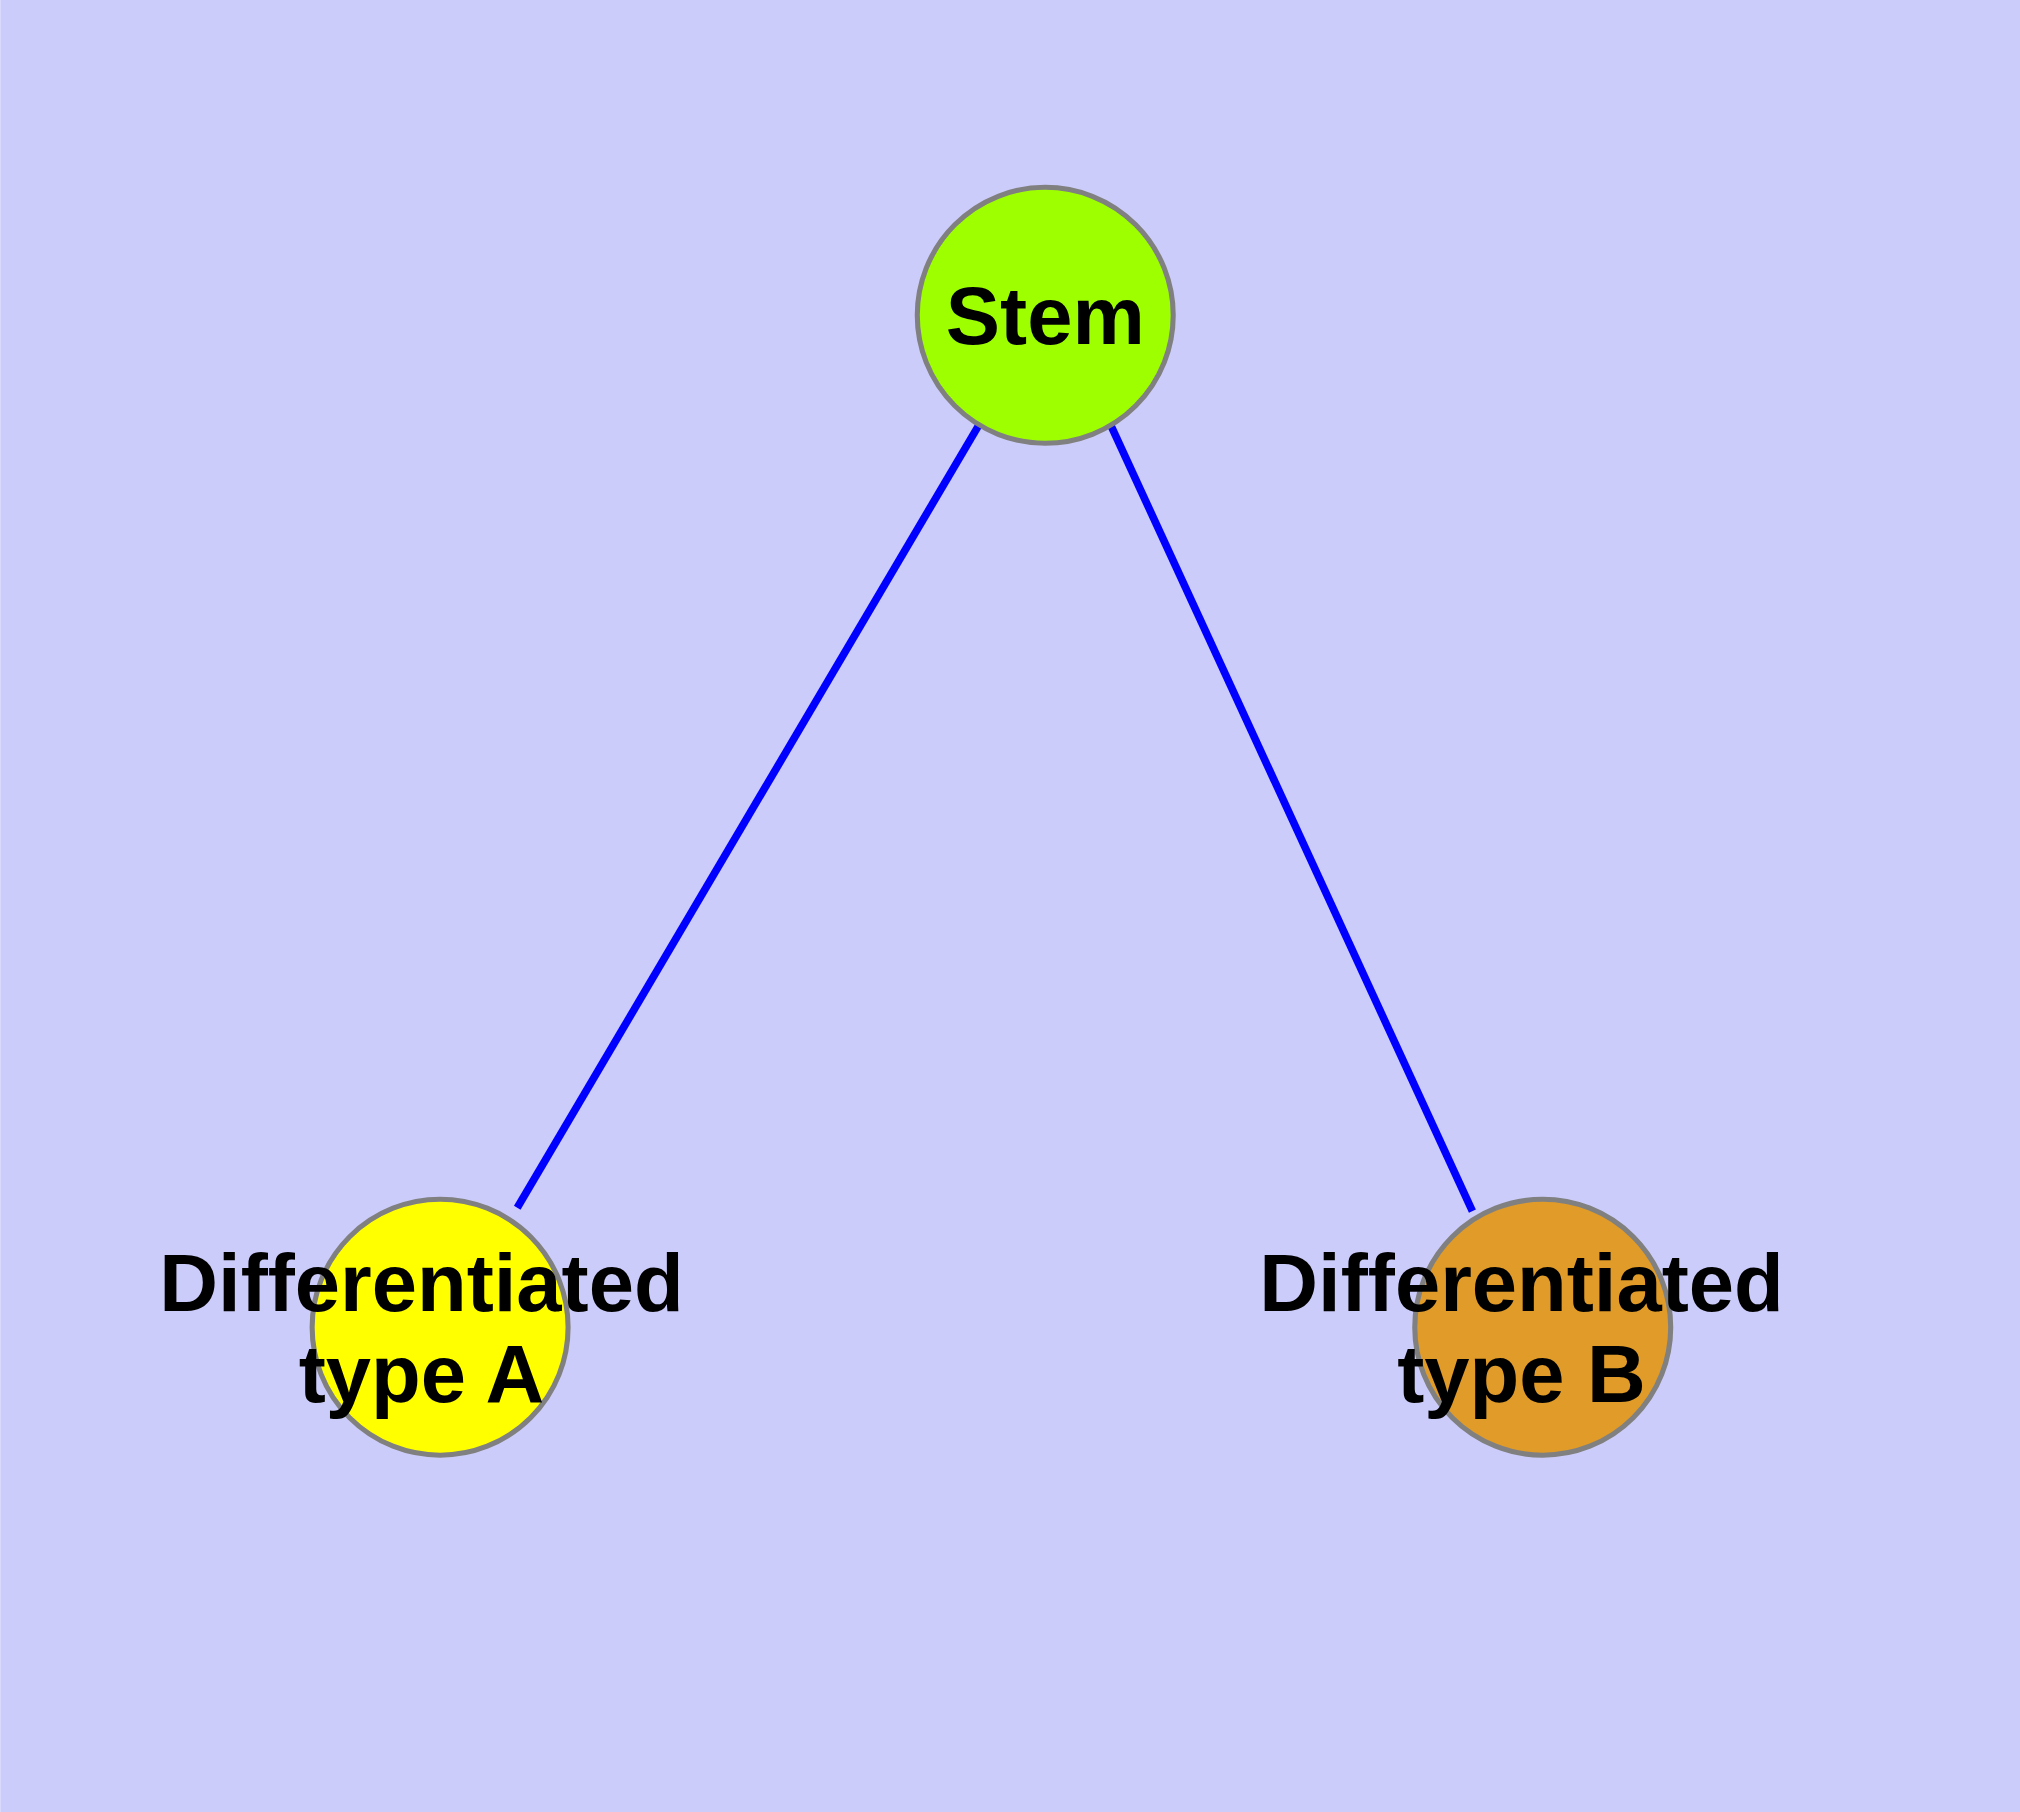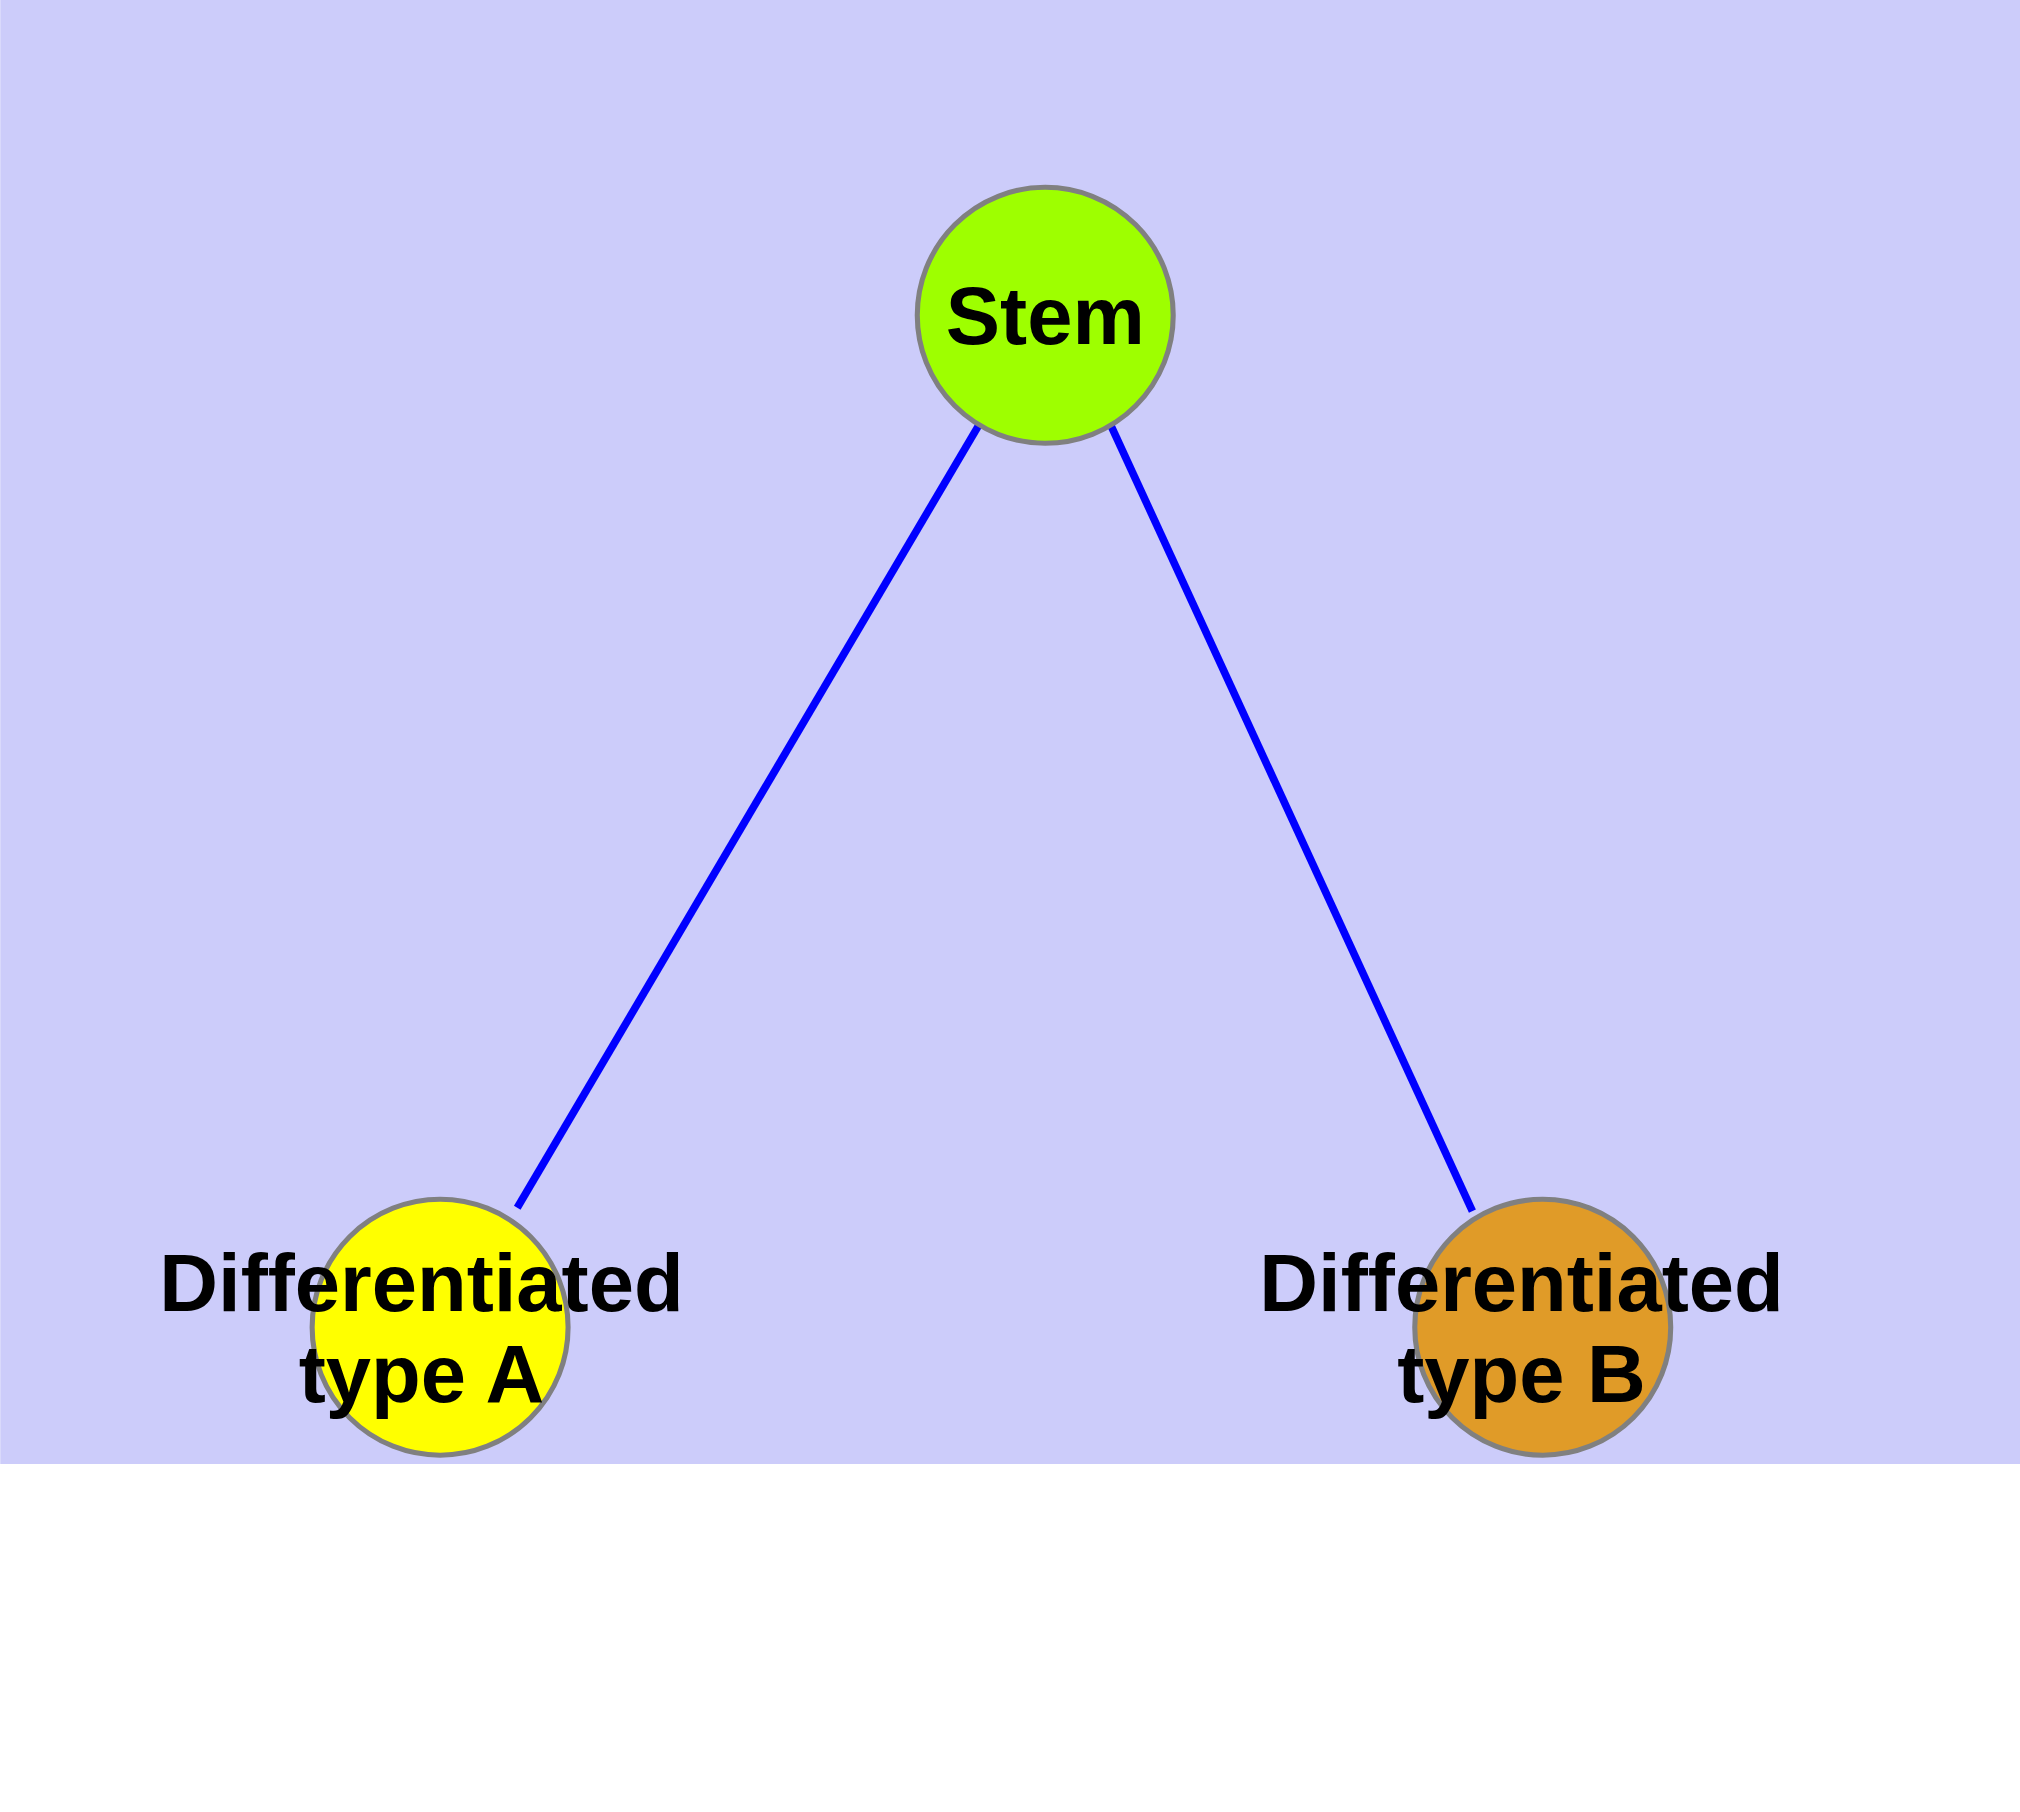--- a/index.html
+++ b/index.html
@@ -30,21 +30,21 @@
     font-weight: bold;
     fill: #000000;
     text-anchor: middle;
     dominant-baseline: central;
     paint-order: normal;
   }
 </style>
 </head>
 <body>
 
-<div id="canvas-root" style="width: 2021px; height: 1464px;">
+<div id="canvas-root" style="width: 2021px; height: 1812px;">
   <svg id="graph-svg" viewBox="0 0 2384 2138" xmlns="http://www.w3.org/2000/svg" style="width: 2021px; height: 1812px;">
 
     <rect id="bg-rect" x="0" y="0" width="2384" height="2138" fill="#ccccfa"></rect>
 
     <g id="edges-layer">
         <line x1="1155" y1="501" x2="610" y2="1425" stroke="#0000ff" stroke-width="9" stroke-linecap="butt"></line>
         <line x1="1310" y1="501" x2="1737" y2="1429" stroke="#0000ff" stroke-width="9" stroke-linecap="butt"></line>
       </g>
     <g id="nodes-layer">
         <circle cx="1233" cy="372" r="151" fill="#9eff00" stroke="#808080" stroke-width="6"></circle>

